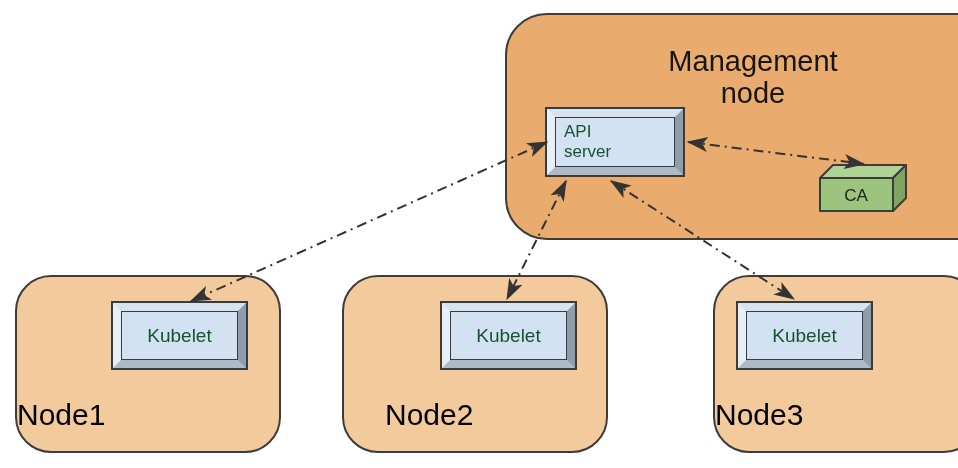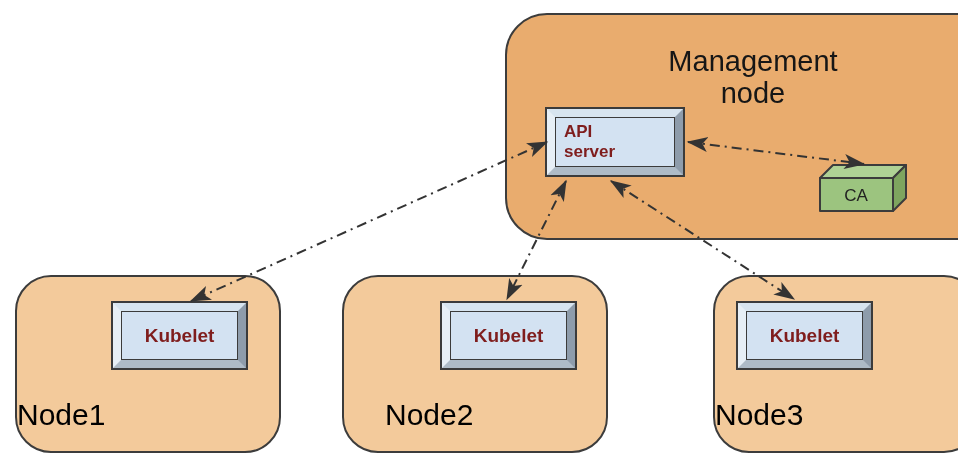--- a/index.html
+++ b/index.html
@@ -28,21 +28,21 @@
   .component .bevel{
     position:absolute;inset:0;border-style:solid;border-width:8px;
     border-top-color:#d7e4ef;border-left-color:#e7eff6;
     border-right-color:#8e9cab;border-bottom-color:#aebbc7;
   }
   .component .face{
     position:absolute;inset:8px;background:#d3e2f2;border:1px solid #3b3b3b;
     display:flex;align-items:center;box-sizing:border-box;
   }
   .face.center{justify-content:center;text-align:center;}
-  .face .txt{font-size:19px;color:#7f1d1d;font-weight:bold;}
+  .face .txt{font-size:19px;color:#14532d;}
   .face .txt.multiline{font-size:17px;line-height:1.18;white-space:pre-line;padding-left:8px;}
   
   svg.overlay{position:absolute;left:0;top:0;pointer-events:none;}
   .ca-text{font-family:"Liberation Sans", sans-serif;font-size:17px;fill:#222;}
 </style>
 </head>
 <body>
 
 <div class="zone mgmt" style="left:505px;top:13px;width:496px;height:227px;">
   <div class="zone-title" style="top:30px;">Management

